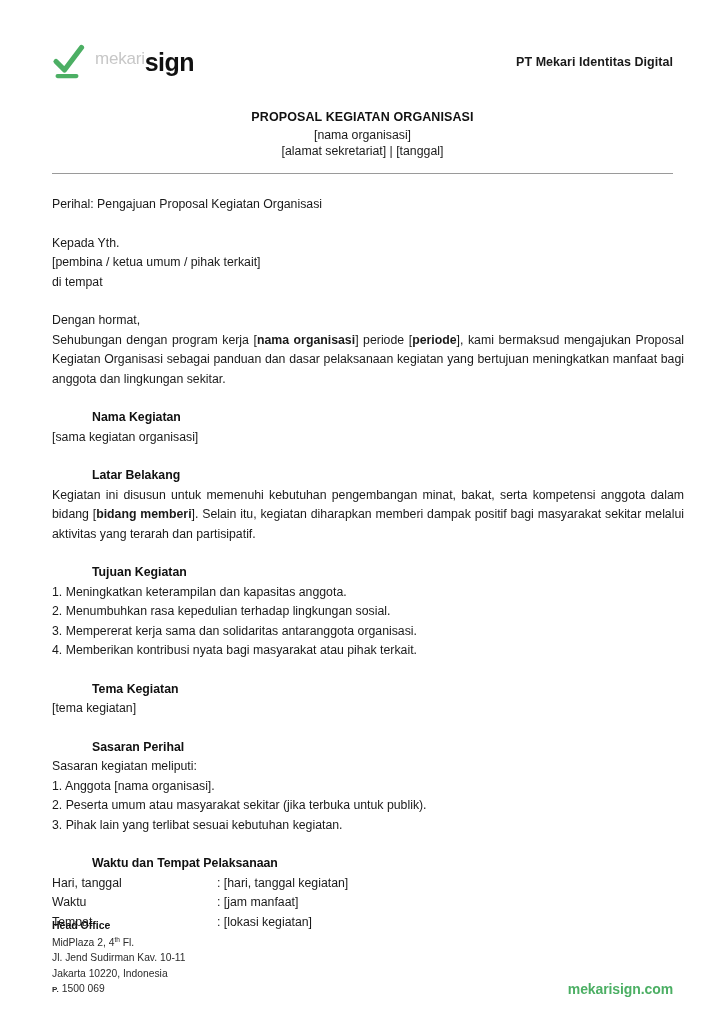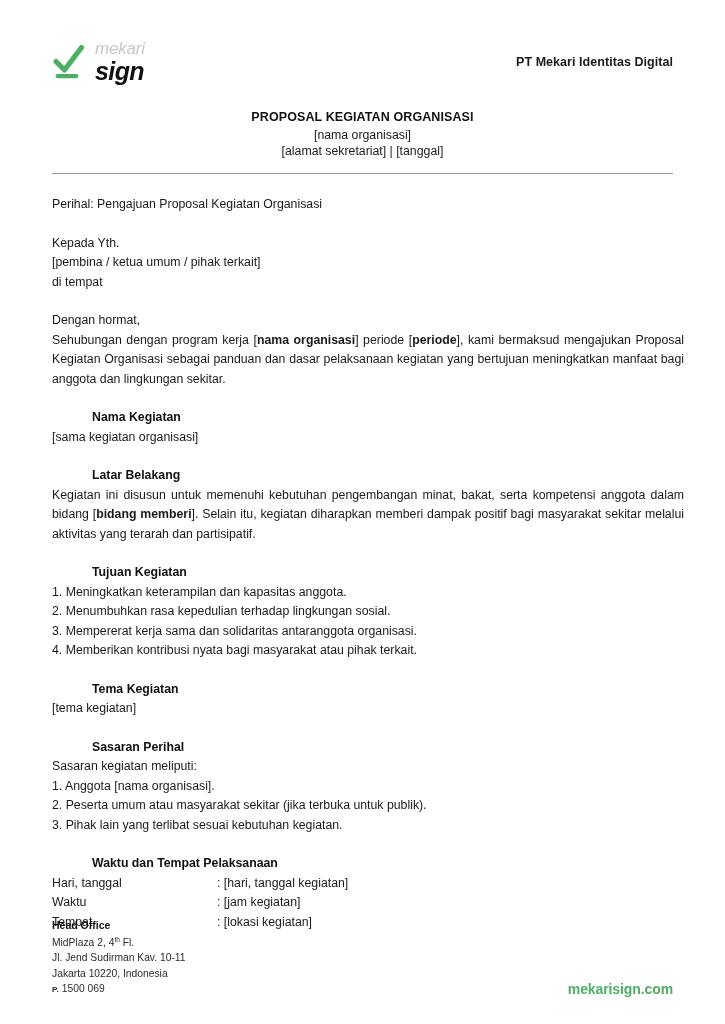--- a/index.html
+++ b/index.html
@@ -39,24 +39,22 @@
     gap: 9px;
   }
   .logo-mark {
     width: 34px;
     height: 38px;
     flex: none;
     display: block;
   }
   .logo-words {
     display: flex;
-    flex-direction: column;
     justify-content: space-between;
     line-height: 1;
-    font-style: italic;
   }
   .logo-top {
     font-size: 17px;
     color: #c7c7c7;
     letter-spacing: -0.2px;
     font-weight: 400;
     margin-bottom: 2px;
   }
   .logo-bottom {
     font-size: 25px;
@@ -272,21 +270,21 @@
 
     <div class="spacer-lg"></div>
 
     <p class="sec-head">Waktu dan Tempat Pelaksanaan</p>
     <div class="detail-row">
       <span class="detail-label">Hari, tanggal</span>
       <span class="detail-value">: [hari, tanggal kegiatan]</span>
     </div>
     <div class="detail-row">
       <span class="detail-label">Waktu</span>
-      <span class="detail-value">: [jam kegiatan]</span>
+      <span class="detail-value">: [jam manfaat]</span>
     </div>
     <div class="detail-row">
       <span class="detail-label">Tempat</span>
       <span class="detail-value">: [lokasi kegiatan]</span>
     </div>
 
   </div>
 
   <div class="footer">
     <div class="office">

